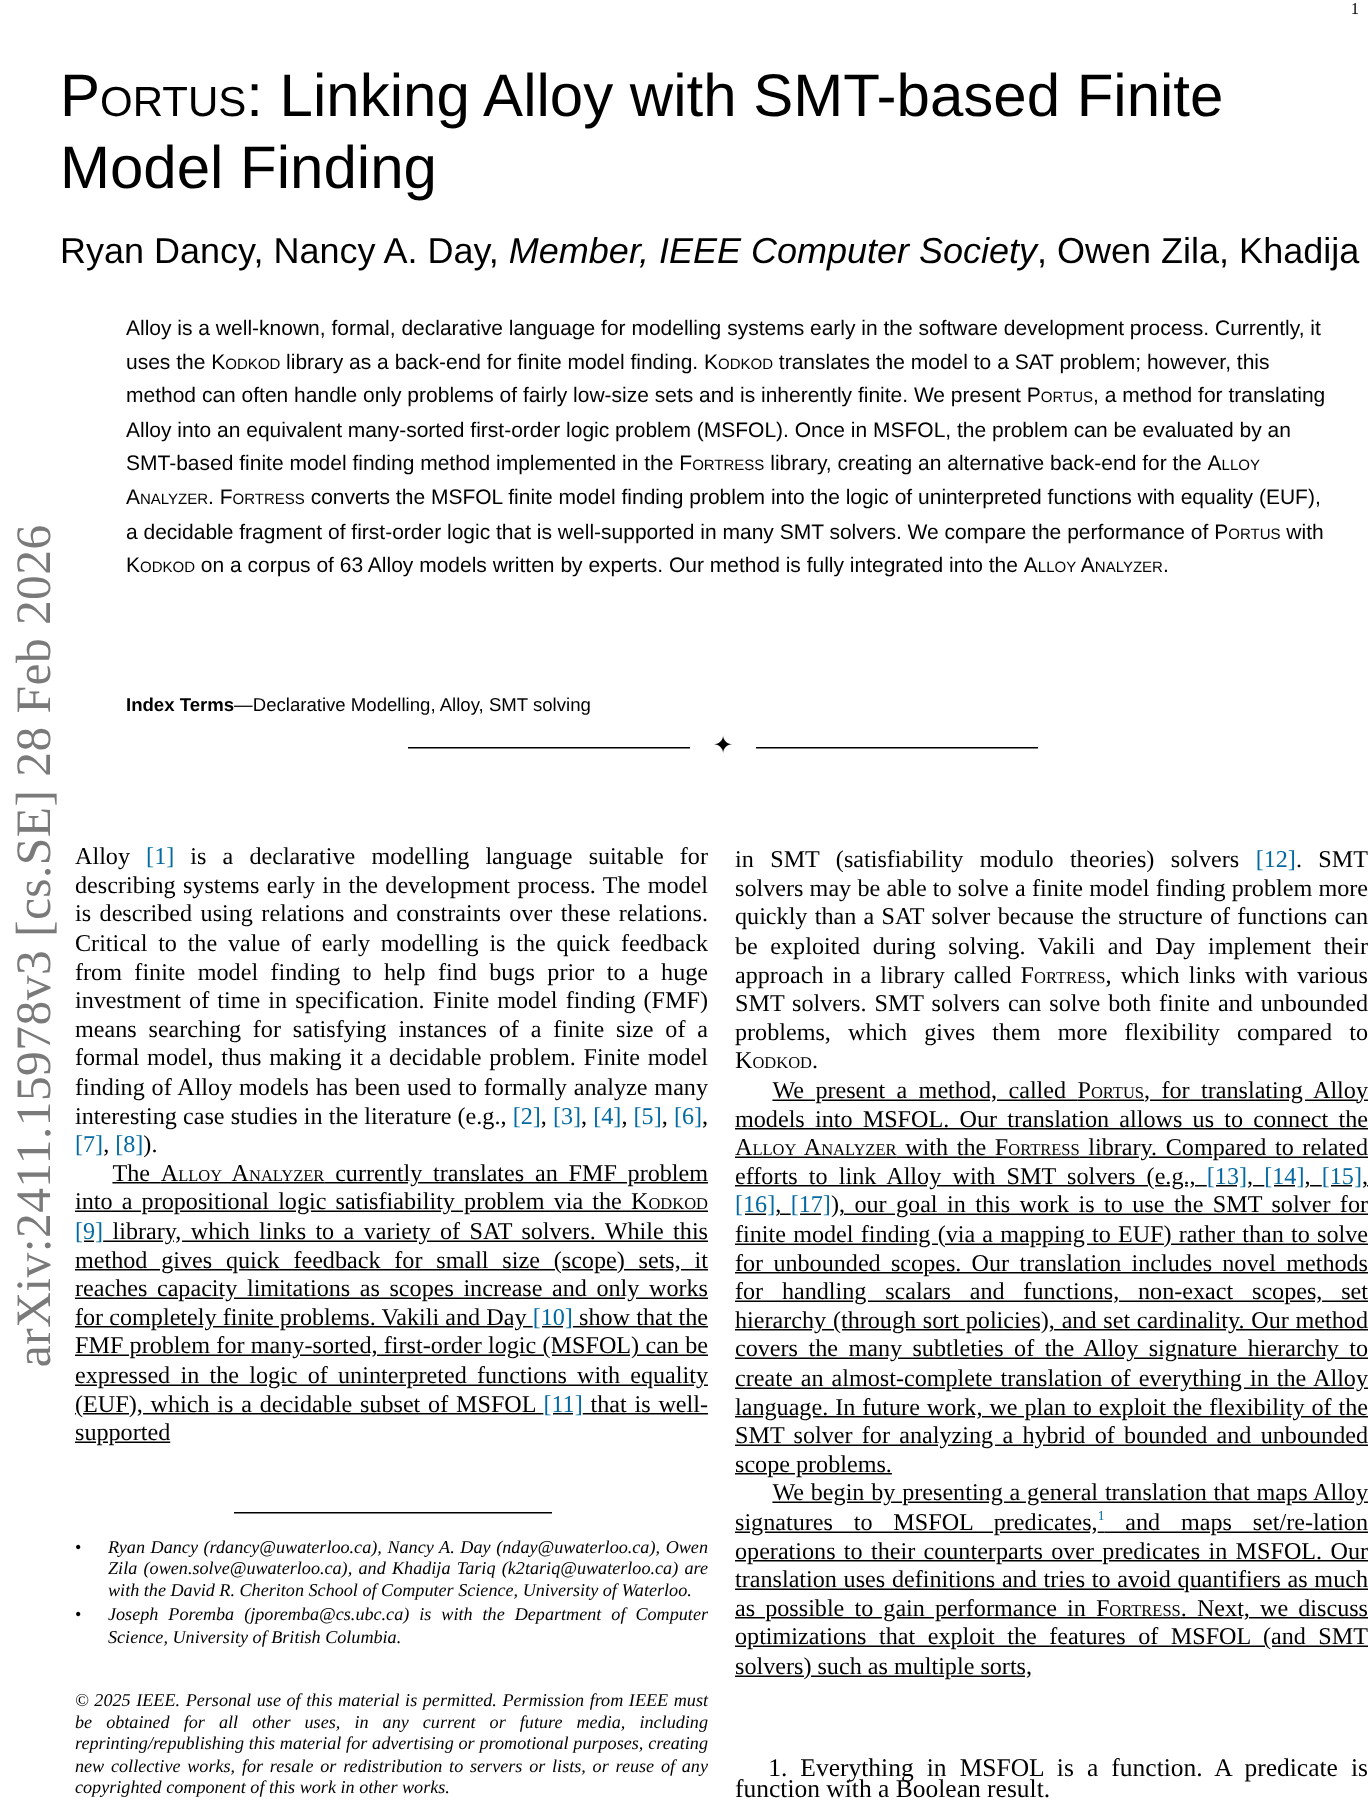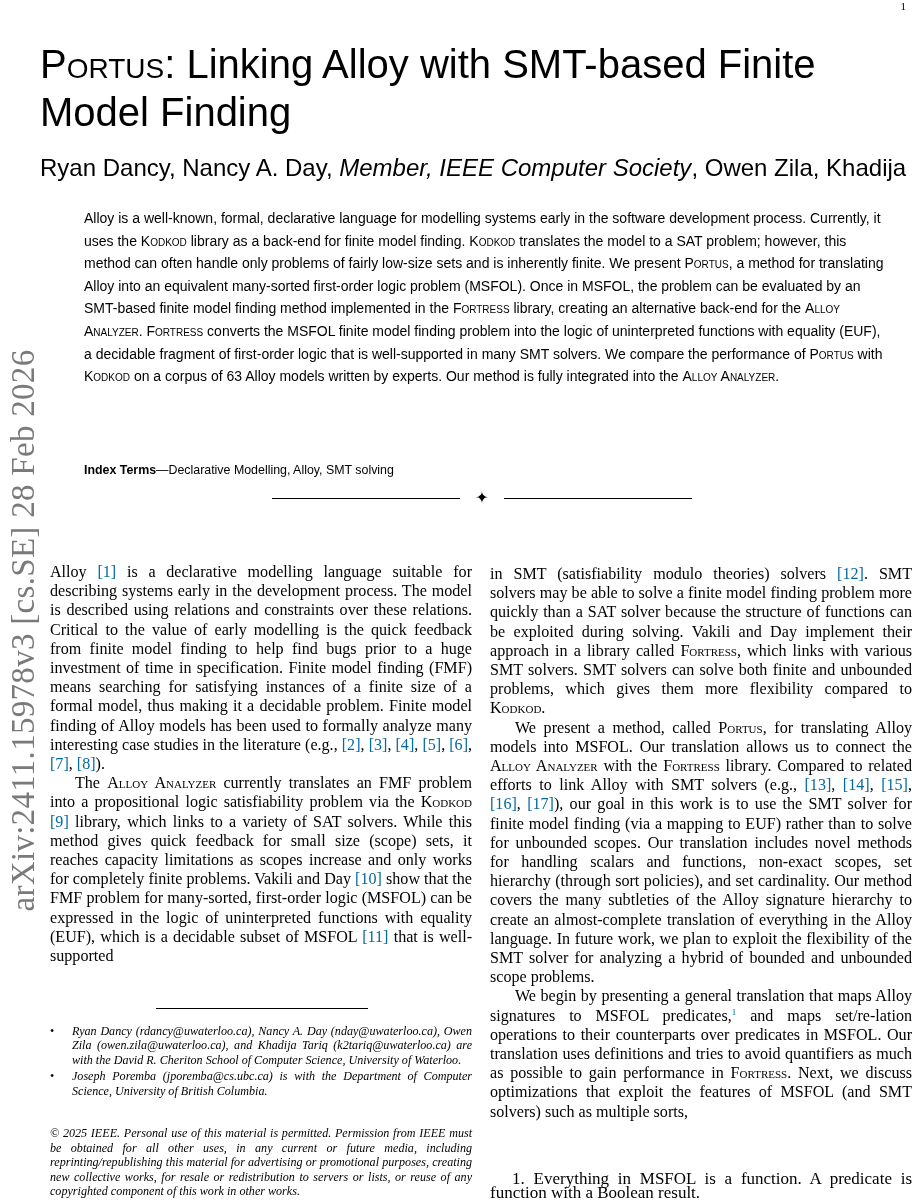--- a/index.html
+++ b/index.html
@@ -40,21 +40,21 @@
     position: absolute; left: 272px; top: 490px; width: 420px; height: 16px;
     display: flex; align-items: center; justify-content: space-between;
   }
   #divider .rule { height: 1px; background: #000; width: 188px; }
   #divider .star { font-size: 16px; line-height: 16px; }
 
   .col { position: absolute; font-size: 16.1px; line-height: 19.2px; text-align: justify; }
   #col-left { left: 50px; width: 422px; top: 562px; }
   #col-right { left: 490px; width: 422px; top: 564px; }
   .col p { margin: 0; }
-  .col p.indent { text-indent: 1.55em; }
+  .col p.indent { text-indent: 1.55em; text-decoration: underline; }
 
   #section-heading { font-size: 14.5px; font-weight: bold; margin: 0 0 4px 0; letter-spacing: 0.3px; }
   #section-heading .num { display: inline-block; width: 30px; }
 
   #footnote-rule-left { position: absolute; left: 156px; top: 1008px; width: 212px; height: 1px; background: #000; }
   #affiliations { position: absolute; left: 50px; width: 422px; top: 1024px; font-size: 12.1px; line-height: 14.4px; font-style: italic; }
   #affiliations ul { margin: 0; padding: 0; list-style: none; }
   #affiliations li { position: relative; padding-left: 22px; text-align: justify; margin-bottom: 2px; }
   #affiliations li .bullet { position: absolute; left: 0; top: 0; font-style: normal; }
   #copyright { position: absolute; left: 50px; width: 422px; top: 1126px; font-size: 12.1px; line-height: 14.6px; font-style: italic; text-align: justify; }
@@ -88,21 +88,21 @@
 
 <div id="col-left" class="col serif">
   <p><span>Alloy </span><a class="cite">[1]</a><span> is a declarative modelling language suitable for describing systems early in the development process. The model is described using relations and constraints over these relations. Critical to the value of early modelling is the quick feedback from finite model finding to help find bugs prior to a huge investment of time in specification. Finite model finding (FMF) means searching for satisfying instances of a finite size of a formal model, thus making it a decidable problem. Finite model finding of Alloy models has been used to formally analyze many interesting case studies in the literature (e.g.,  </span><a class="cite">[2]</a><span>, </span><a class="cite">[3]</a><span>, </span><a class="cite">[4]</a><span>, </span><a class="cite">[5]</a><span>, </span><a class="cite">[6]</a><span>, </span><a class="cite">[7]</a><span>, </span><a class="cite">[8]</a><span>).</span></p>
   <p class="indent"><span>The </span><span class="sc">Alloy Analyzer</span><span> currently translates an FMF problem into a propositional logic satisfiability problem via the </span><span class="sc">Kodkod</span><span> </span><a class="cite">[9]</a><span> library, which links to a variety of SAT solvers. While this method gives quick feedback for small size (scope) sets, it reaches capacity limitations as scopes increase and only works for completely finite problems. Vakili and Day </span><a class="cite">[10]</a><span> show that the FMF problem for many-sorted, first-order logic (MSFOL) can be expressed in the logic of uninterpreted functions with equality (EUF), which is a decidable subset of MSFOL </span><a class="cite">[11]</a><span> that is well-supported</span></p>
 </div>
 
 <div id="footnote-rule-left"></div>
 
 <div id="affiliations" class="serif">
   <ul>
-    <li><span class="bullet">•</span><span>Ryan Dancy (rdancy@uwaterloo.ca), Nancy A. Day (nday@uwaterloo.ca), Owen Zila (owen.zila@uwaterloo.ca), and Khadija Tariq (k2tariq@uwaterloo.ca) are with the David R. Cheriton School of Computer Science, University of Waterloo.</span></li>
+    <li><span class="bullet">•</span><span>Ryan Dancy (rdancy@uwaterloo.ca), Nancy A. Day (nday@uwaterloo.ca), Owen Zila (owen.solve@uwaterloo.ca), and Khadija Tariq (k2tariq@uwaterloo.ca) are with the David R. Cheriton School of Computer Science, University of Waterloo.</span></li>
     <li><span class="bullet">•</span><span>Joseph Poremba (jporemba@cs.ubc.ca) is with the Department of Computer Science, University of British Columbia.</span></li>
   </ul>
 </div>
 
 <div id="copyright" class="serif">© 2025 IEEE. Personal use of this material is permitted. Permission from IEEE must be obtained for all other uses, in any current or future media, including reprinting/republishing this material for advertising or promotional purposes, creating new collective works, for resale or redistribution to servers or lists, or reuse of any copyrighted component of this work in other works.</div>
 
 <div id="col-right" class="col serif">
   <p><span>in SMT (satisfiability modulo theories) solvers </span><a class="cite">[12]</a><span>. SMT solvers may be able to solve a finite model finding problem more quickly than a SAT solver because the structure of functions can be exploited during solving. Vakili and Day implement their approach in a library called </span><span class="sc">Fortress</span><span>, which links with various SMT solvers. SMT solvers can solve both finite and unbounded problems, which gives them more flexibility compared to </span><span class="sc">Kodkod</span><span>.</span></p>
   <p class="indent"><span>We present a method, called </span><span class="sc">Portus</span><span>, for translating Alloy models into MSFOL. Our translation allows us to connect the </span><span class="sc">Alloy Analyzer</span><span> with the </span><span class="sc">Fortress</span><span> library. Compared to related efforts to link Alloy with SMT solvers (e.g., </span><a class="cite">[13]</a><span>, </span><a class="cite">[14]</a><span>, </span><a class="cite">[15]</a><span>, </span><a class="cite">[16]</a><span>, </span><a class="cite">[17]</a><span>), our goal in this work is to use the SMT solver for finite model finding (via a mapping to EUF) rather than to solve for unbounded scopes. Our translation includes novel methods for handling scalars and functions, non-exact scopes, set hierarchy (through sort policies), and set cardinality. Our method covers the many subtleties of the Alloy signature hierarchy to create an almost-complete translation of everything in the Alloy language. In future work, we plan to exploit the flexibility of the SMT solver for analyzing a hybrid of bounded and unbounded scope problems.</span></p>
   <p class="indent"><span>We begin by presenting a general translation that maps Alloy signatures to MSFOL predicates,</span><sup><a class="cite">1</a></sup><span> and maps set/re-lation operations to their counterparts over predicates in MSFOL. Our translation uses definitions and tries to avoid quantifiers as much as possible to gain performance in </span><span class="sc">Fortress</span><span>. Next, we discuss optimizations that exploit the features of MSFOL (and SMT solvers) such as multiple sorts,</span></p>

